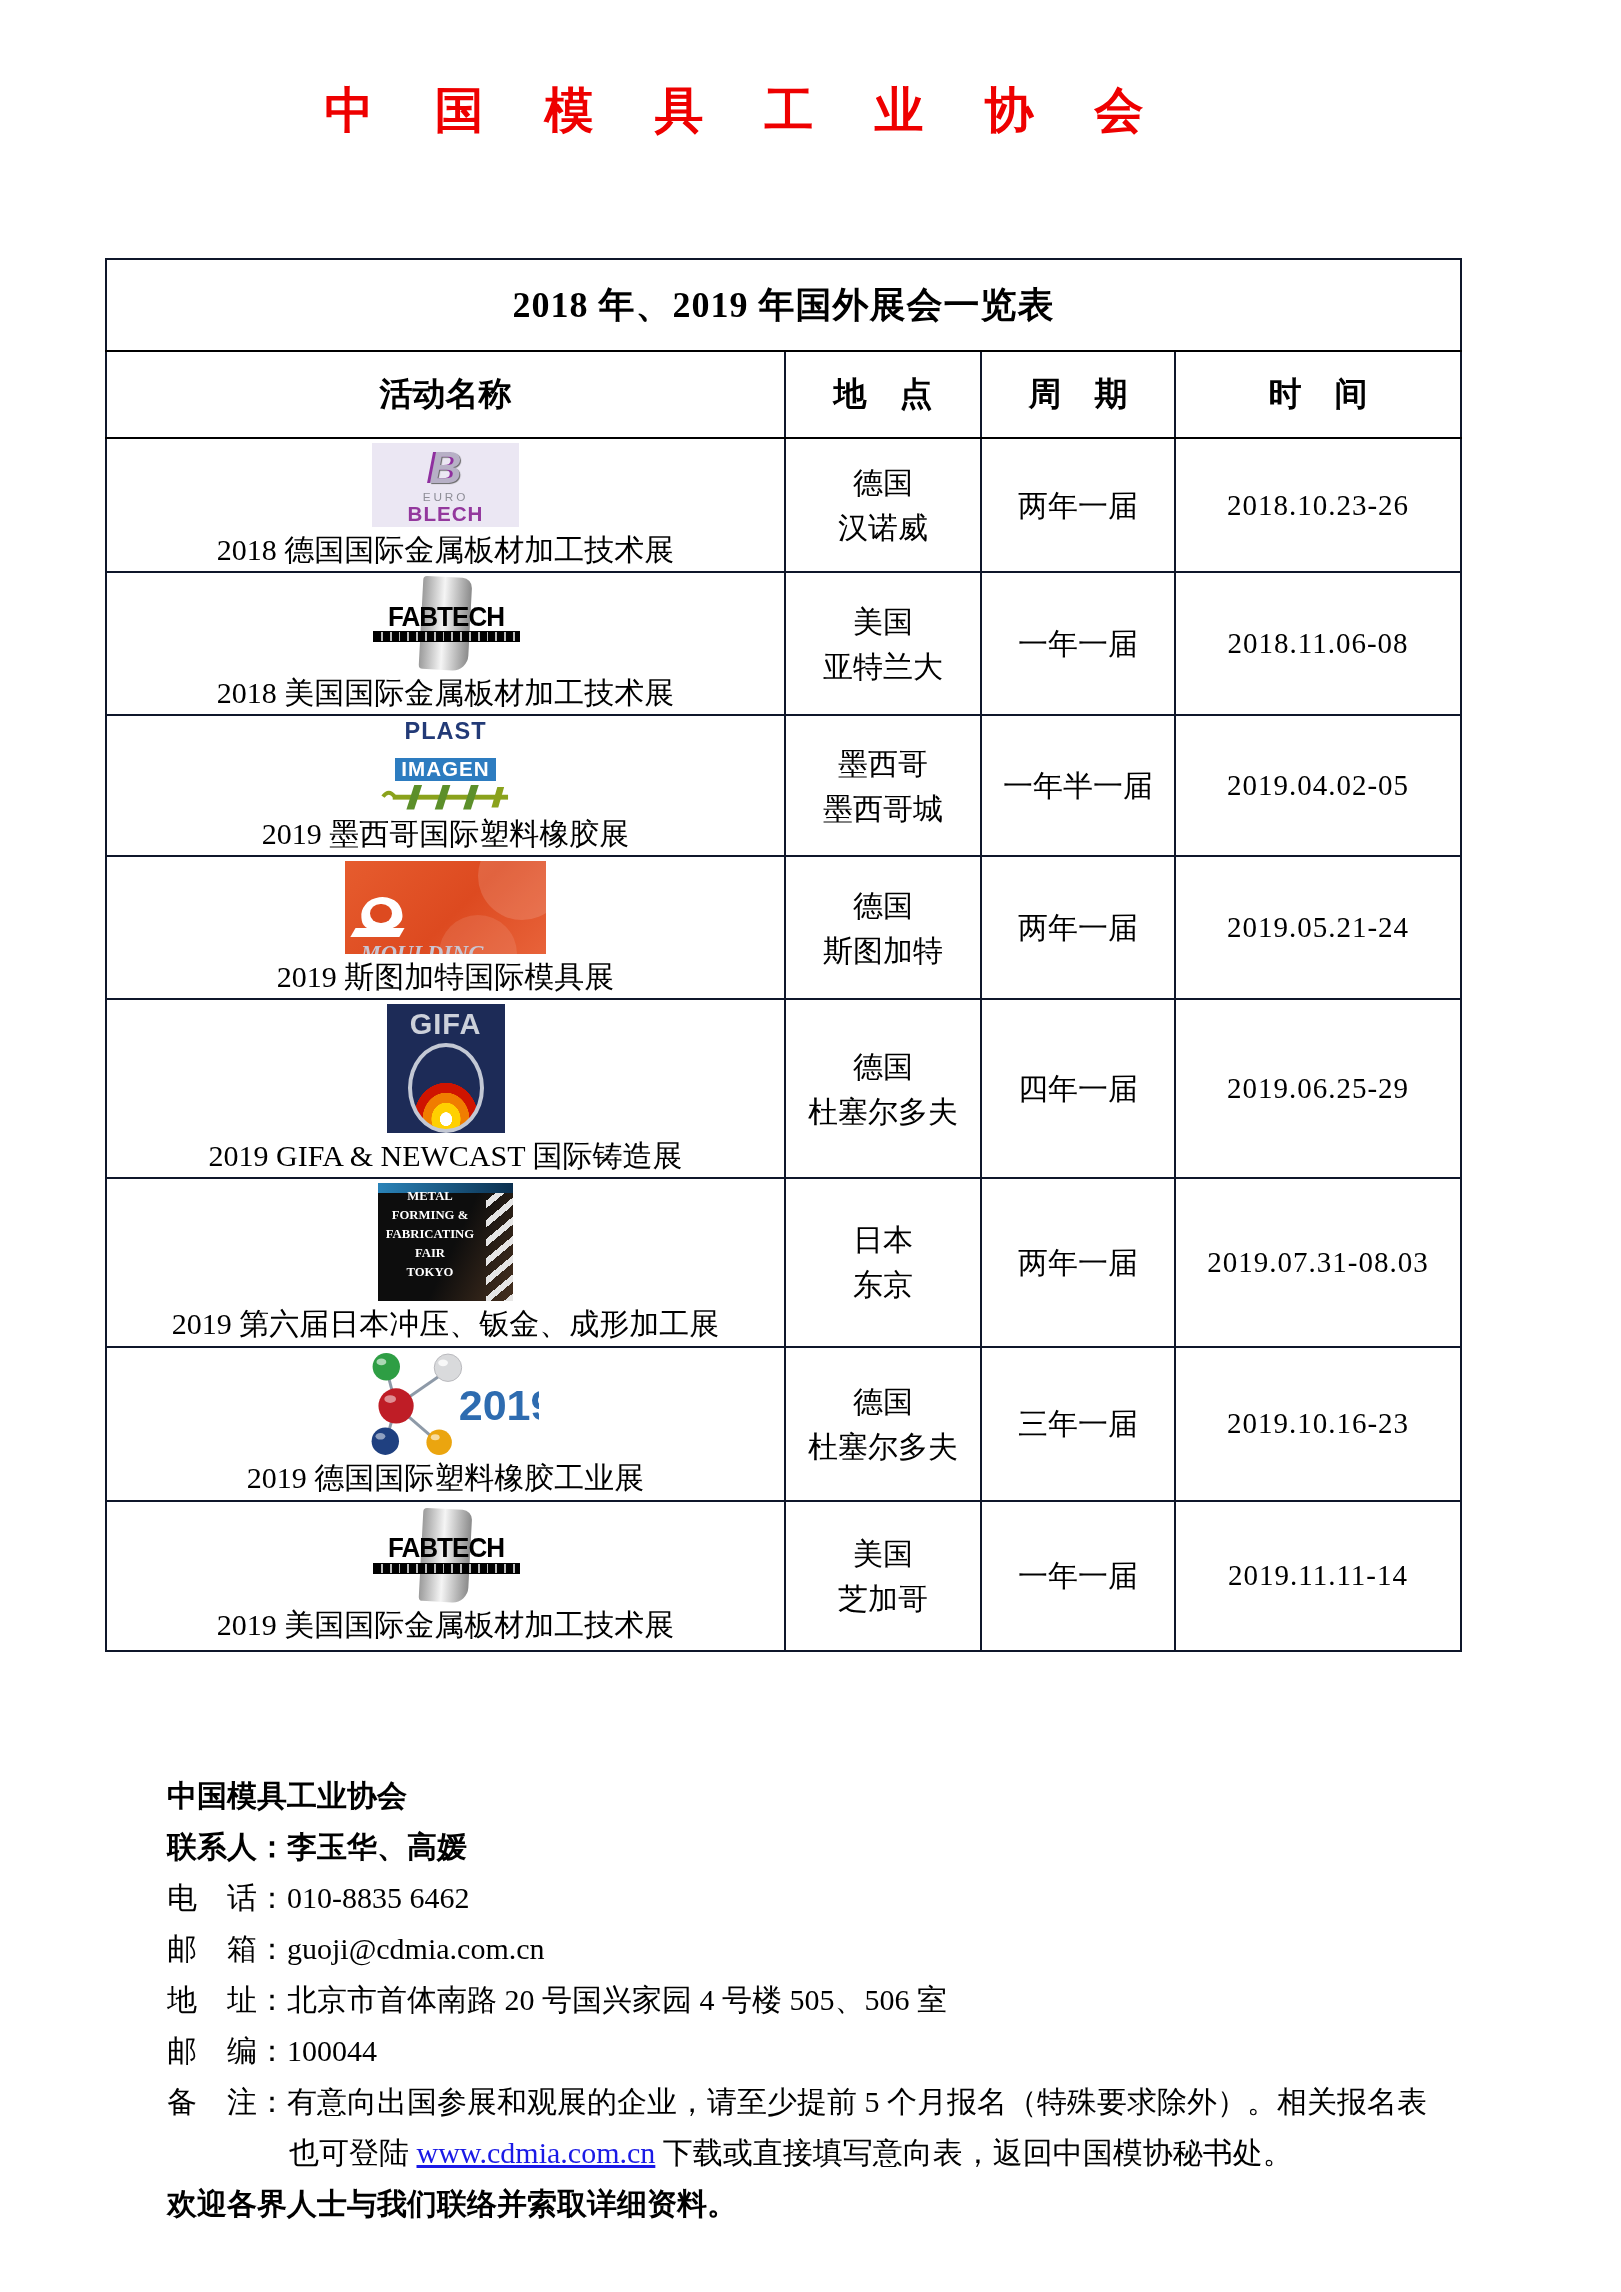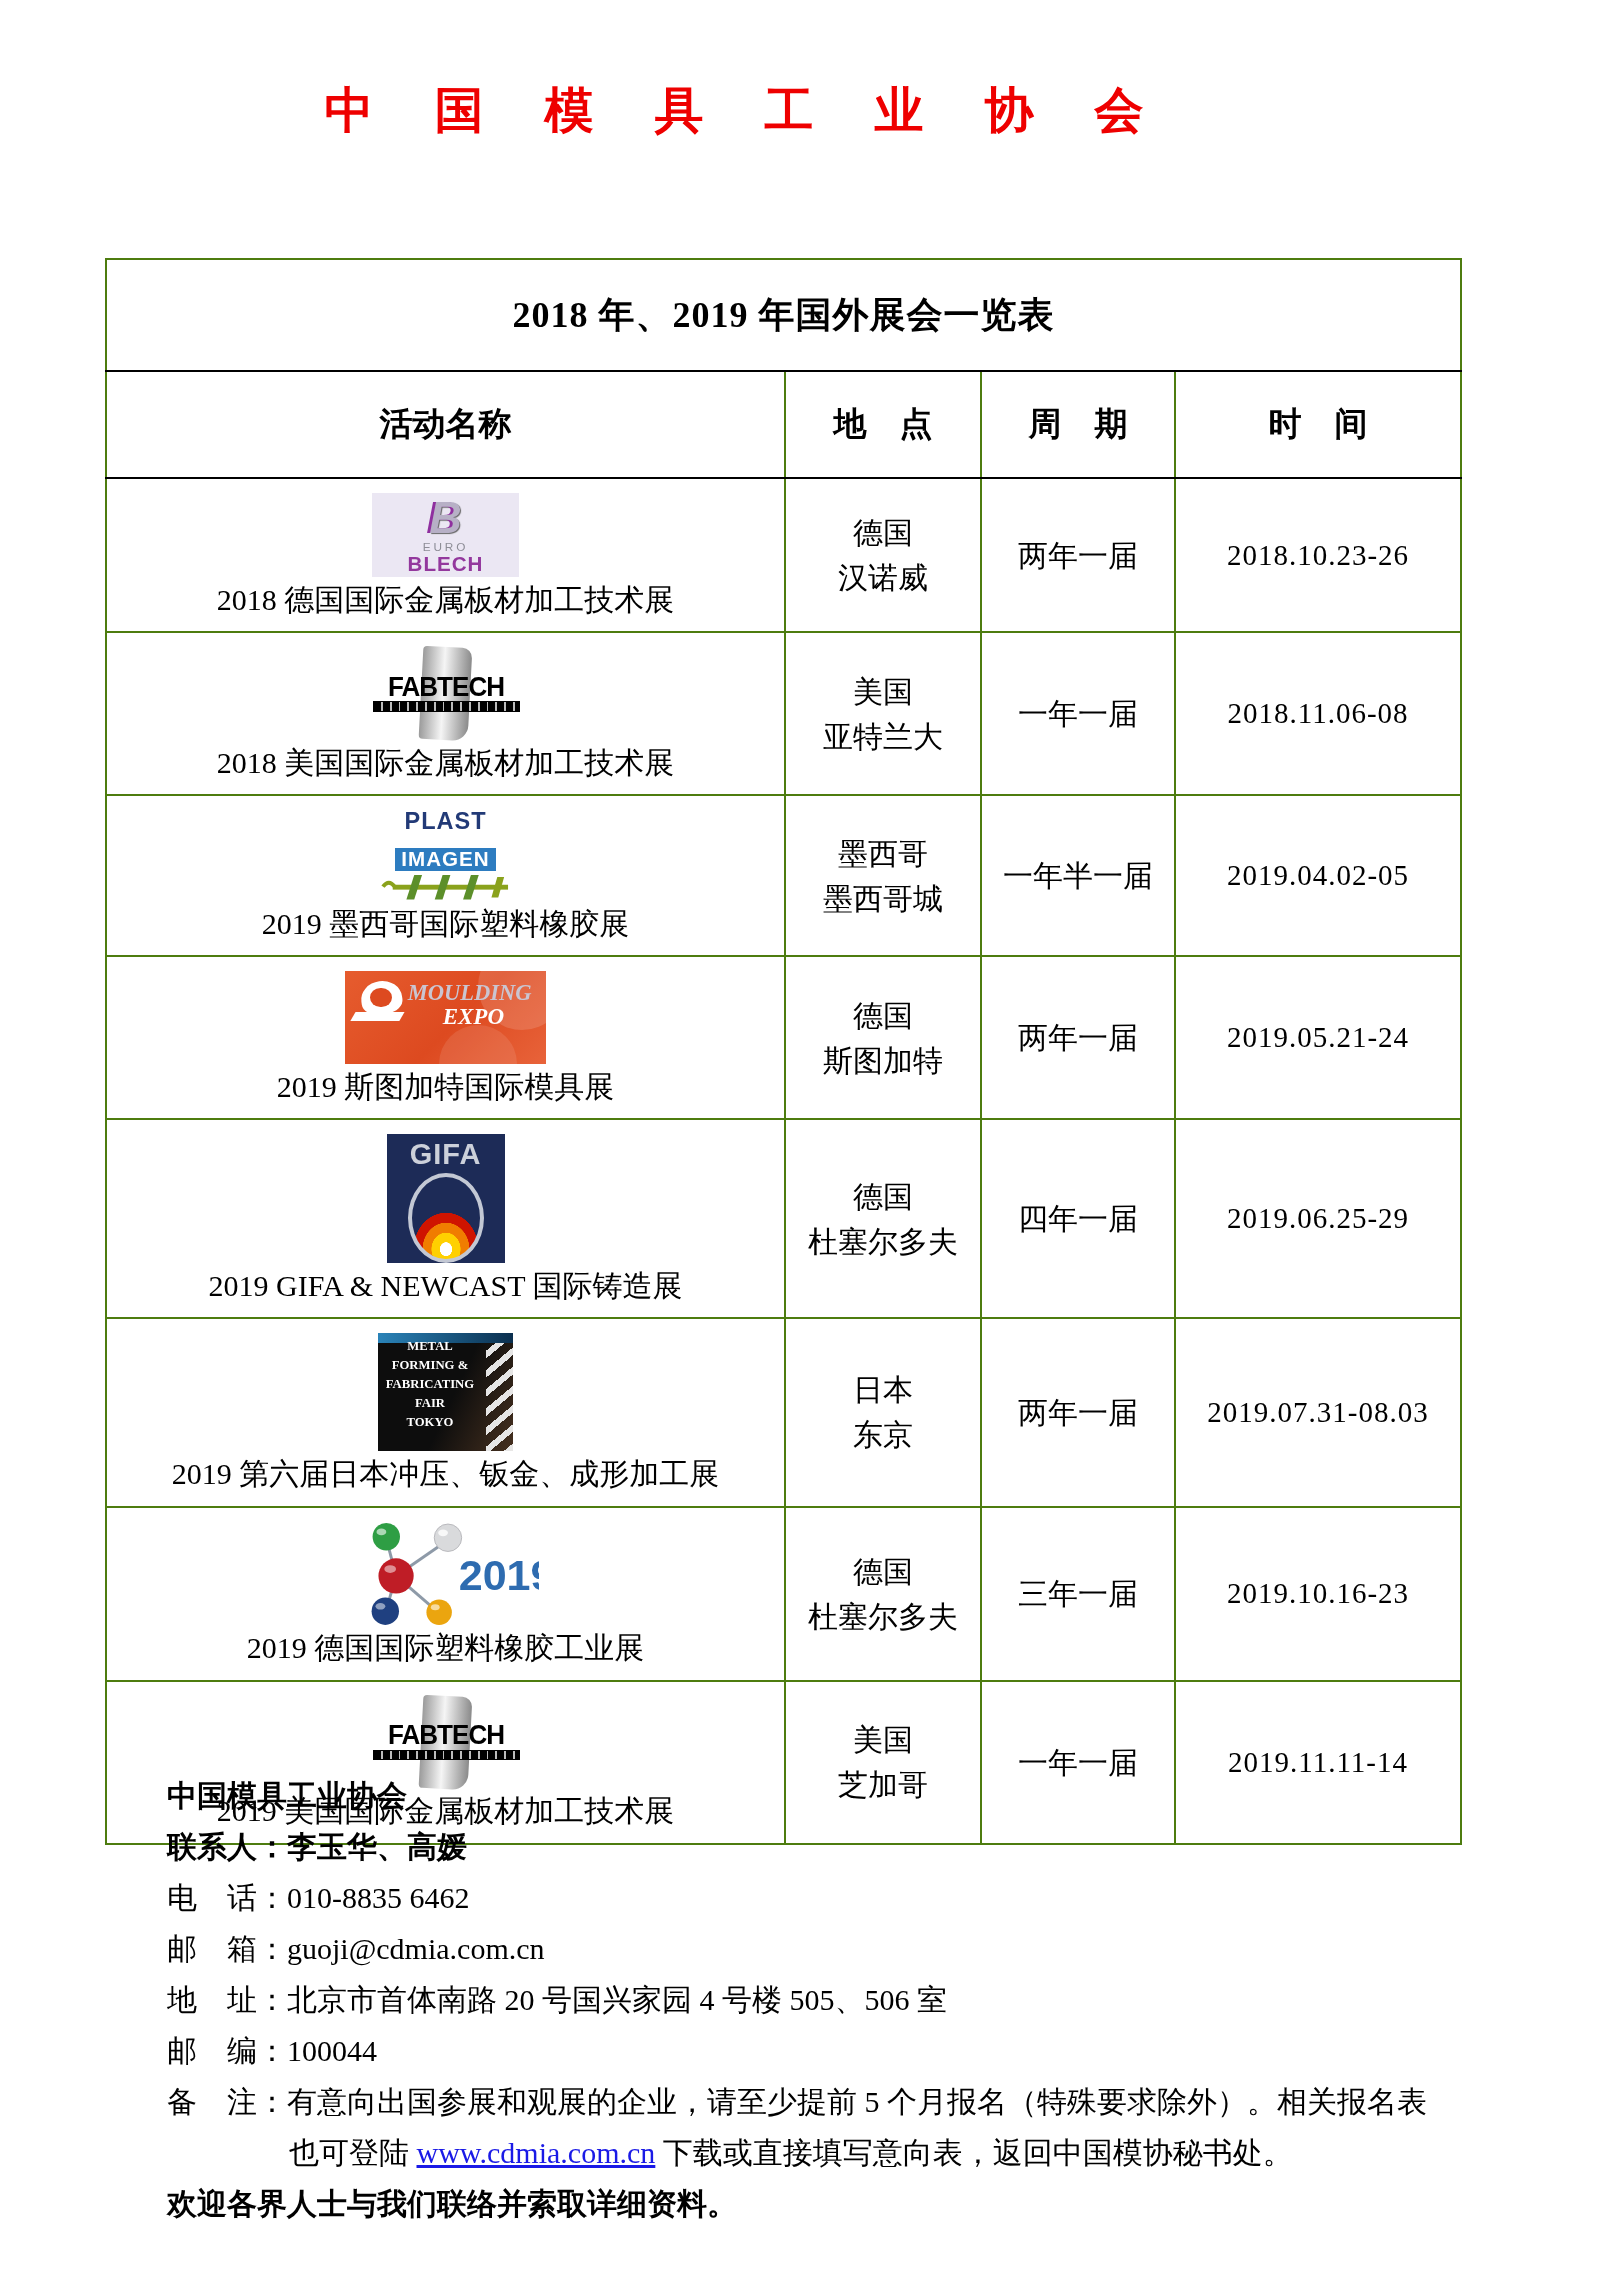--- a/index.html
+++ b/index.html
@@ -11,21 +11,21 @@
   .org-title{
     position:absolute;top:78px;left:0;width:1529px;text-align:center;
     font-size:49px;font-weight:bold;color:#ee0000;
     letter-spacing:61px;white-space:nowrap;
   }
   
   table.expo-table{
     position:absolute;left:105px;top:258px;width:1356px;
     border-collapse:collapse;table-layout:fixed;border:2.9px solid #000;
   }
-  .expo-table td,.expo-table th{border:2px solid #4d7c0f;padding:10px;vertical-align:middle;}
+  .expo-table td,.expo-table th{border:2px solid #0f172a;padding:0;vertical-align:middle;}
   .title-row th{height:90px;font-size:36px;font-weight:bold;border-bottom:2.9px solid #000;letter-spacing:1px;}
   .header-row th{height:85px;font-size:33px;font-weight:bold;border-bottom:2.9px solid #000;}
   .c-act{text-align:center;}
   .act-wrap{display:flex;flex-direction:column;align-items:center;justify-content:center;gap:5.9px;padding:3.9px 0;}
   .act-name{font-size:30px;line-height:1.15;}
   .c-loc,.c-per{text-align:center;font-size:30px;line-height:1.5;}
   .c-time{text-align:center;font-size:29px;letter-spacing:1px;}
   .h135{height:132px}.h140{height:137px}.h153{height:150px}.h155{height:152px}.h165{height:162px}
   
   .logo{display:flex;flex-direction:column;align-items:center;justify-content:center;font-family:"Liberation Sans","DejaVu Sans",sans-serif;line-height:1;}
@@ -43,21 +43,21 @@
   .logo-pi{width:129px;}
   .pi-plast{font-size:23.5px;font-weight:900;color:#223a77;letter-spacing:1px;}
   .pi-imagen{font-size:20.6px;font-weight:900;color:#fff;background:#2d7cc0;padding:1px 5.9px 2px;margin-top:14px;letter-spacing:1px;}
   .pi-green{margin-top:2px;}
   
   .logo-intermold{font-size:43px;font-weight:900;color:#d31b1b;letter-spacing:-2px;transform:scaleX(.9);}
   
   .logo-me{position:relative;width:201px;height:93px;background:linear-gradient(135deg,#e65c2e,#dd4a20 55%,#e8633a);overflow:hidden;}
   .me-swirl1{position:absolute;right:-19.6px;top:-29px;width:88px;height:88px;border-radius:50%;background:rgba(255,255,255,.14);}
   .me-swirl2{position:absolute;right:29px;bottom:-39px;width:78px;height:78px;border-radius:50%;background:rgba(255,255,255,.10);}
-  .me-row{position:absolute;left:15.7px;top:10px;display:flex;align-items:flex-start;}
+  .me-row{position:absolute;left:15.7px;top:36px;display:flex;align-items:flex-start;flex-direction:column;}
   .me-mark{position:relative;width:47px;height:45px;}
   .me-blob{position:absolute;left:0;top:0;width:41px;height:33px;background:#fff;border-radius:55% 55% 45% 45%/60% 60% 40% 40%;transform:rotate(-8deg);}
   .me-dot{position:absolute;left:9.8px;top:6.9px;width:21.6px;height:19.6px;background:#dd4a20;border-radius:50%;}
   .me-bar{position:absolute;left:-7.8px;top:31px;width:49px;height:8.8px;background:#fff;transform:skewX(-30deg);}
   .me-words{margin-left:0;font-style:italic;font-weight:900;line-height:1.05;text-align:left;}
   .me-moulding{font-size:22.5px;color:#cac5d1;}
   .me-expo{font-size:23px;color:#fff;padding-left:35px;}
   
   .logo-gifa{width:118px;height:129px;background:#1d2b57;padding-top:5.9px;box-sizing:border-box;}
   .gifa-name{font-size:29px;font-weight:900;color:#ccd0da;letter-spacing:1px;}

